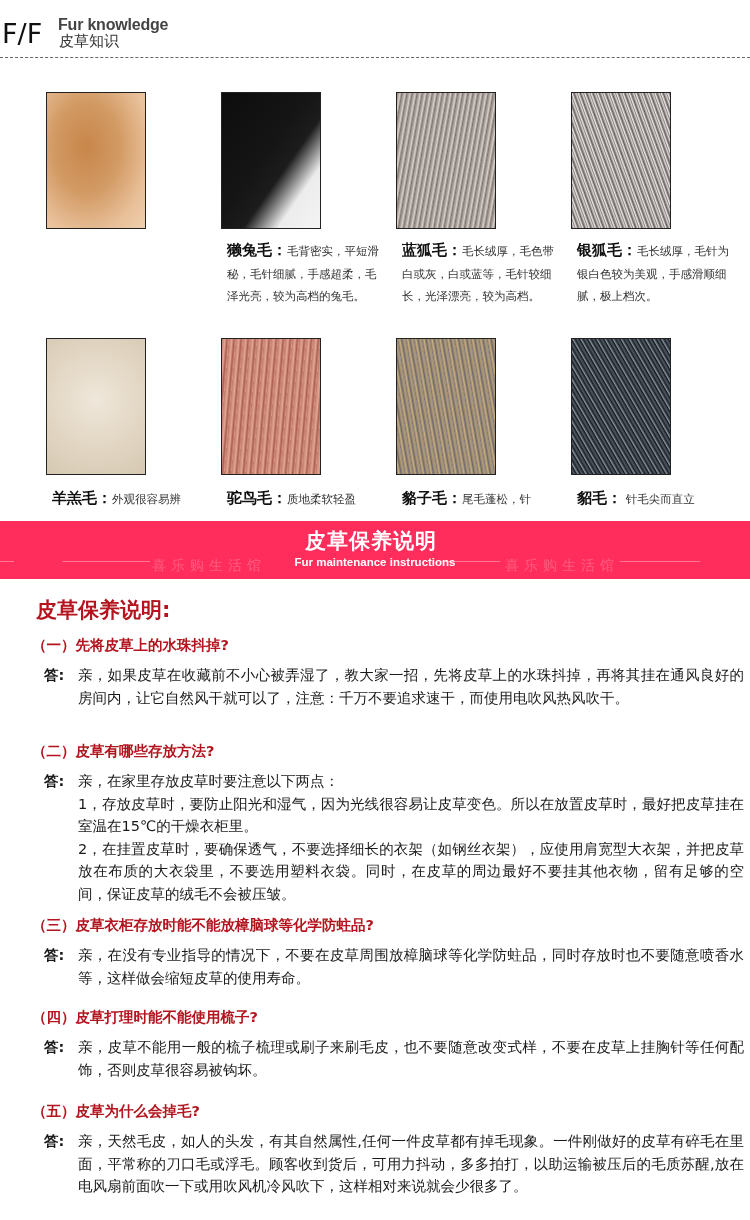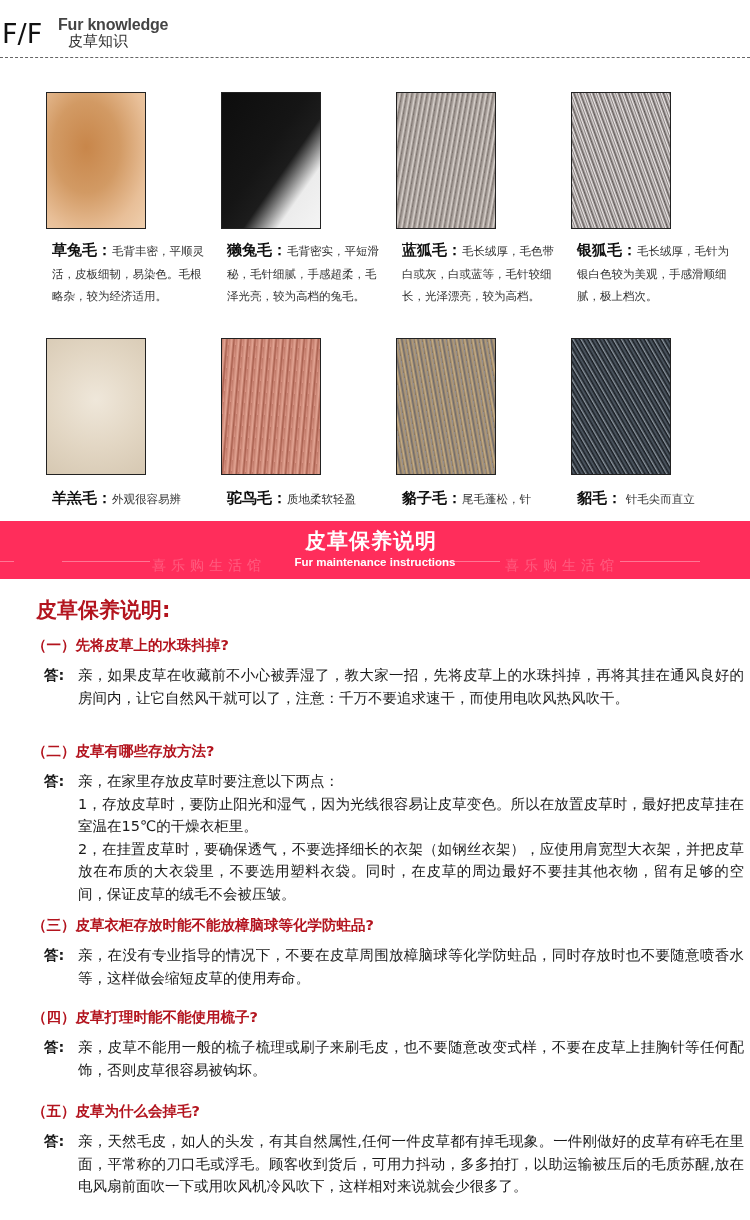--- a/index.html
+++ b/index.html
@@ -2,21 +2,21 @@
 <html><head>
 <meta charset="utf-8">
 <style>
   * { margin: 0; padding: 0; box-sizing: border-box; }
   html, body { width: 750px; height: 1220px; background: #ffffff; overflow: hidden; }
   body { font-family: "DejaVu Sans", "Liberation Sans", sans-serif; color: #222; position: relative; }
 
   .header { position: absolute; left: 0; top: 0; width: 675px; height: 60px; }
   .logo-ff { position: absolute; left: 2px; top: 19px; font-family: "DejaVu Sans", sans-serif; font-size: 27px; color: #111; letter-spacing: 0px; line-height: 30px; }
   .header-en { position: absolute; left: 58px; top: 16px; font-family: "Liberation Sans", sans-serif; font-weight: bold; font-size: 16px; color: #444; letter-spacing: -0.2px; }
-  .header-cn { position: absolute; left: 68px; top: 32px; font-size: 15px; color: #333; line-height: 18px; }
+  .header-cn { position: absolute; left: 59px; top: 32px; font-size: 15px; color: #333; line-height: 18px; }
   .header-rule { position: absolute; left: 0; top: 57px; width: 750px; border-top: 1px dashed #666; }
 
   .fur-grid { position: absolute; left: 0; top: 92px; width: 750px; }
   .fur-card { position: absolute; width: 160px; }
   .fur-swatch { width: 100px; height: 137px; border: 1px solid #222; margin-left: 16px; }
   .fur-text { margin-left: 22px; margin-top: 10px; width: 160px; font-size: 11.5px; line-height: 22.5px; color: #333; }
   .fur-name { font-weight: bold; font-size: 15px; color: #111; }
   .fur-text.single { white-space: nowrap; }
 
   .banner { position: absolute; left: 0; top: 521px; width: 750px; height: 58px; background: #ff2d5b; overflow: hidden; }
@@ -40,23 +40,20 @@
   <div class="logo-ff">F/F</div>
   <div class="header-en">Fur knowledge</div>
   <div class="header-cn">皮草知识</div>
   <div class="header-rule"></div>
 </div>
 
 <div class="fur-grid">
 
   <div class="fur-card" style="left:30px; top:0px;">
     <div class="fur-swatch" style="background: radial-gradient(ellipse at 40% 40%, #c8864a 0%, #d29a64 40%, #e8bf98 75%, #efcfae 100%);"></div>
-    <div class="fur-text">
-      <span class="fur-name">草兔毛：</span><span>毛背丰密，平顺灵活，皮板细韧，易染色。毛根略杂，较为经济适用。</span>
-    </div>
   </div>
   <div class="fur-card" style="left:205px; top:0px;">
     <div class="fur-swatch" style="background: linear-gradient(125deg, #0d0d0d 0%, #151515 45%, #1c1c1c 60%, #ececec 78%, #f4f4f4 100%);"></div>
     <div class="fur-text">
       <span class="fur-name">獭兔毛：</span><span>毛背密实，平短滑秘，毛针细腻，手感超柔，毛泽光亮，较为高档的兔毛。</span>
     </div>
   </div>
   <div class="fur-card" style="left:380px; top:0px;">
     <div class="fur-swatch" style="background: repeating-linear-gradient(100deg, #8a817c 0px, #b8b0ab 2px, #d8d1cc 3px, #7a716c 5px), #9c948f;"></div>
     <div class="fur-text">

